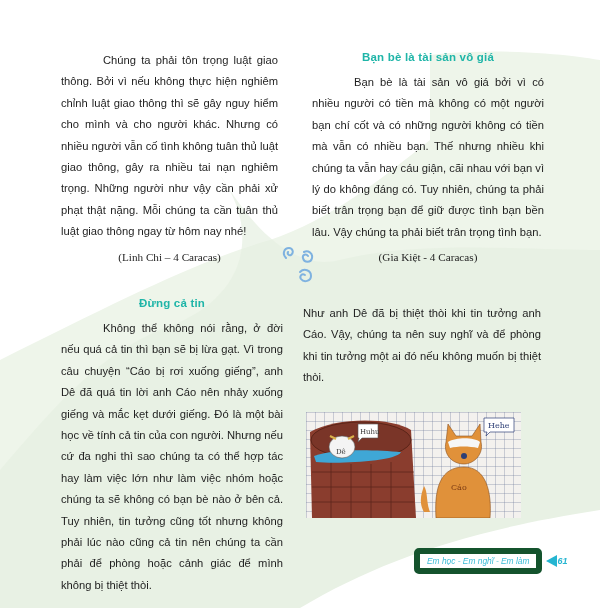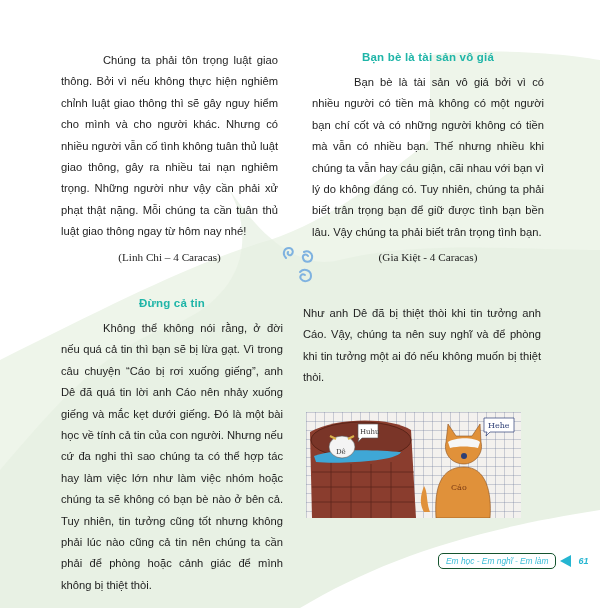--- a/index.html
+++ b/index.html
@@ -27,25 +27,25 @@
   .drawing {
     position: absolute; left: 306px; top: 412px; width: 215px; height: 106px; z-index: 2;
     background-color: #f3f1ee;
     background-image:
       linear-gradient(to right, rgba(120,130,160,0.35) 1px, transparent 1px),
       linear-gradient(to bottom, rgba(120,130,160,0.35) 1px, transparent 1px);
     background-size: 9px 9px;
   }
   .footer { position: absolute; left: 414px; top: 552px; height: 18px; z-index: 2; display: flex; align-items: center; }
   .footer-pill {
-    border: 1px solid #14532d; border-radius: 5px; height: 14px; padding: 0 7px;
-    font-size: 8.4px; font-style: italic; color: #39bcd6; line-height: 14px; white-space: nowrap; margin-left: 24px;
+    border: 6px solid #14532d; border-radius: 5px; height: 14px; padding: 0 7px;
+    font-size: 8.4px; font-style: italic; color: #39bcd6; line-height: 14px; white-space: nowrap;
   }
   .footer-arrow { width: 0; height: 0; border-top: 6px solid transparent; border-bottom: 6px solid transparent; border-right: 11px solid #25b5d1; margin-left: 4px; }
-  .page-num { margin-left: 7px; font-size: 9px; font-weight: bold; color: #25b5d1; font-style: italic; }
+  .page-num { margin-left: 0; font-size: 9px; font-weight: bold; color: #25b5d1; font-style: italic; }
 </style>
 </head>
 <body>
 
 <svg class="bg-layer" width="600" height="608" viewBox="0 0 600 608">
   <path d="M430 55 C 520 45, 600 60, 600 60 L 600 608 L 0 608 L 0 360 C 120 300, 200 260, 270 240 C 330 220, 380 180, 430 140 Z" fill="#eef5ea"></path>
   <path d="M220 175 C 260 230, 250 300, 160 330 C 100 355, 60 400, 0 470 L 0 608 L 600 608 L 600 250 C 520 250, 420 240, 340 260 C 300 270, 260 240, 220 175 Z" fill="#e6f0e1" opacity="0.7"></path>
   <path d="M300 608 C 380 560, 470 530, 600 510 L 600 608 Z" fill="#ffffff"></path>
   <path d="M0 0 L 600 0 L 600 40 C 450 30, 300 35, 0 40 Z" fill="#ffffff"></path>
 </svg>

